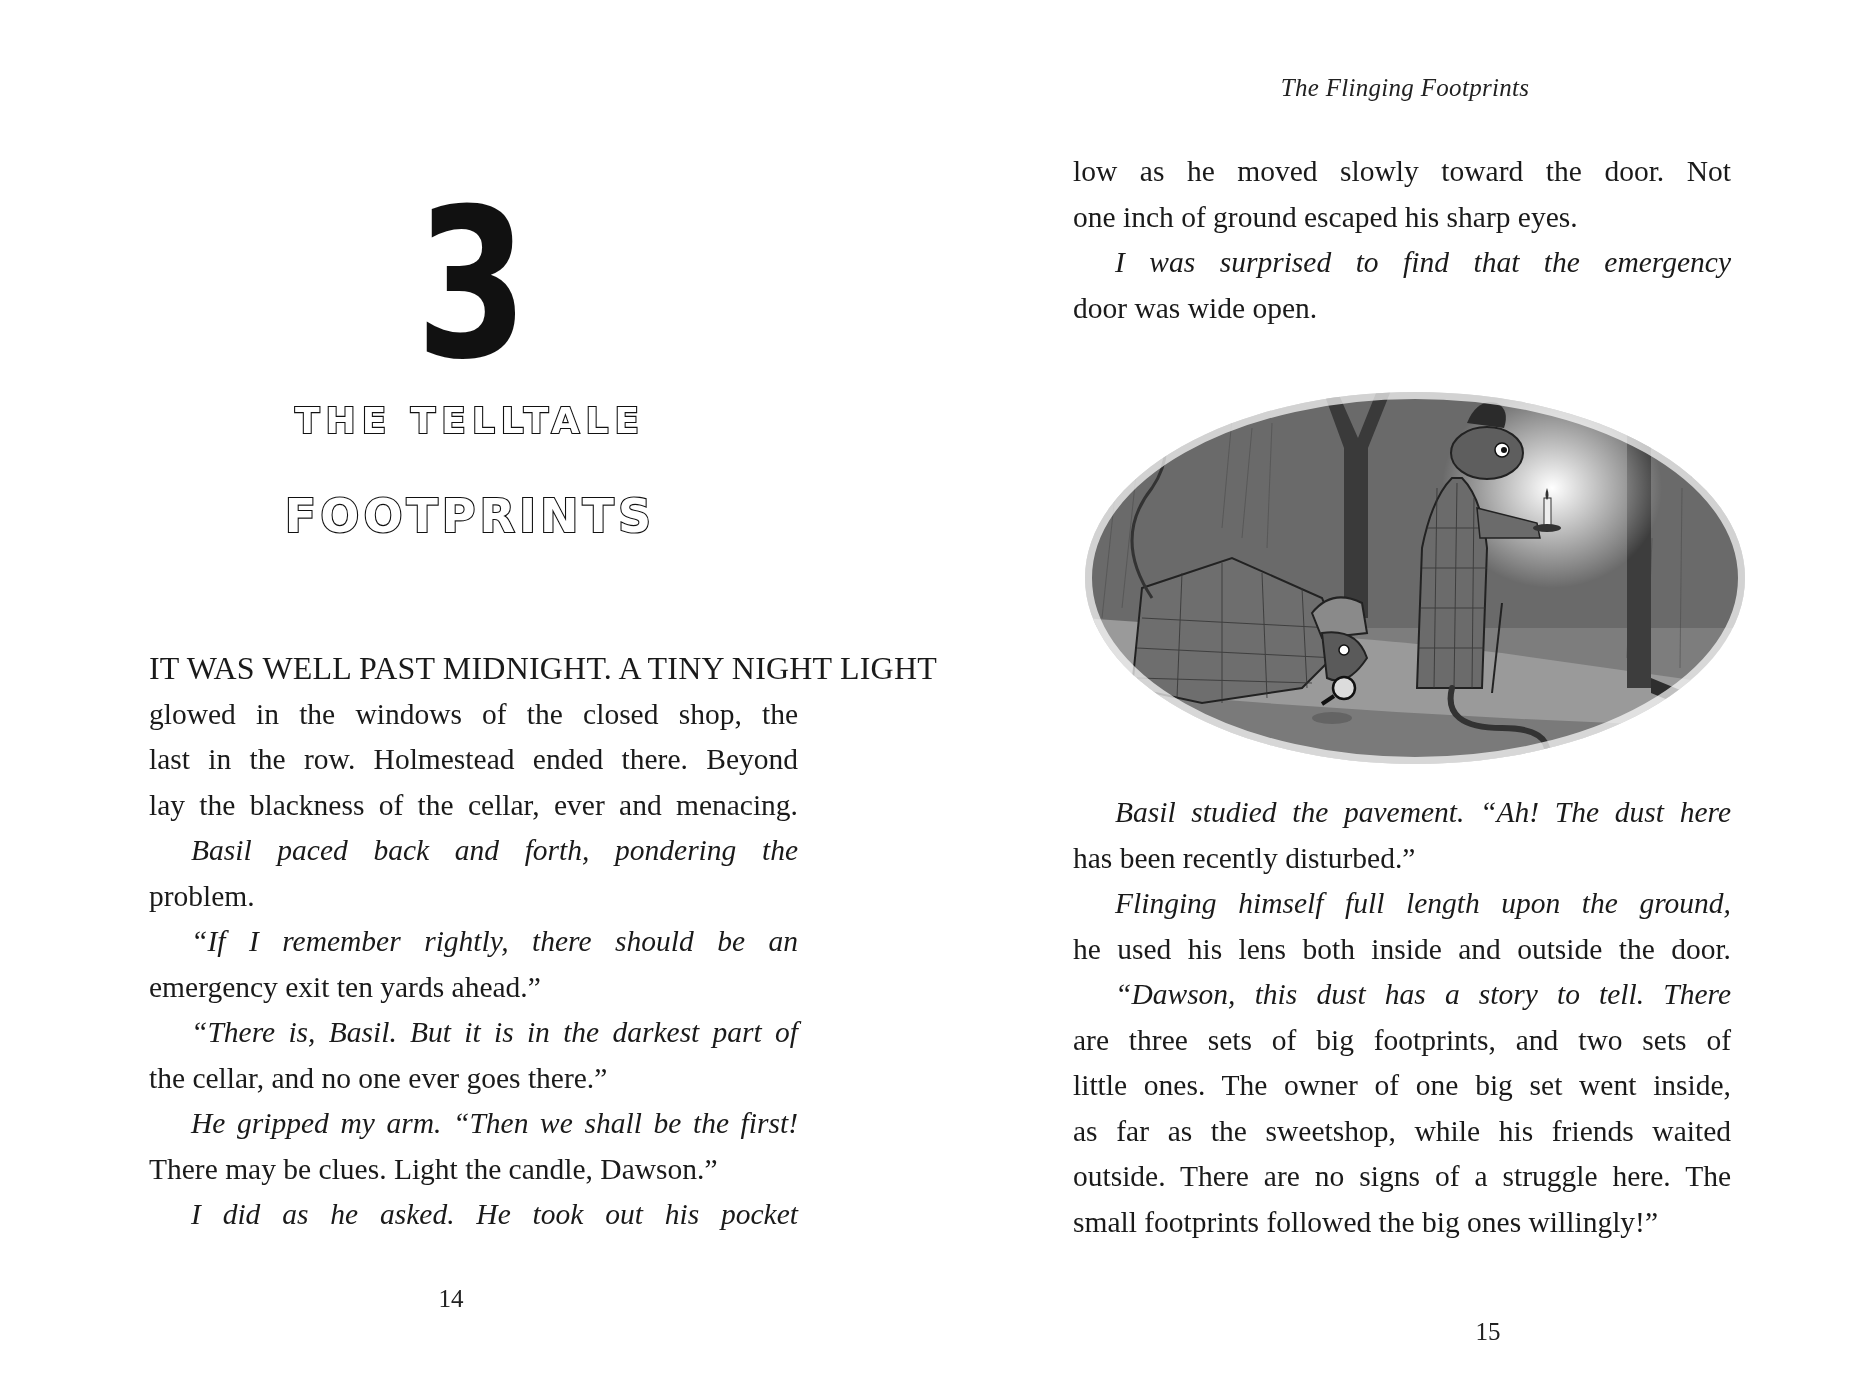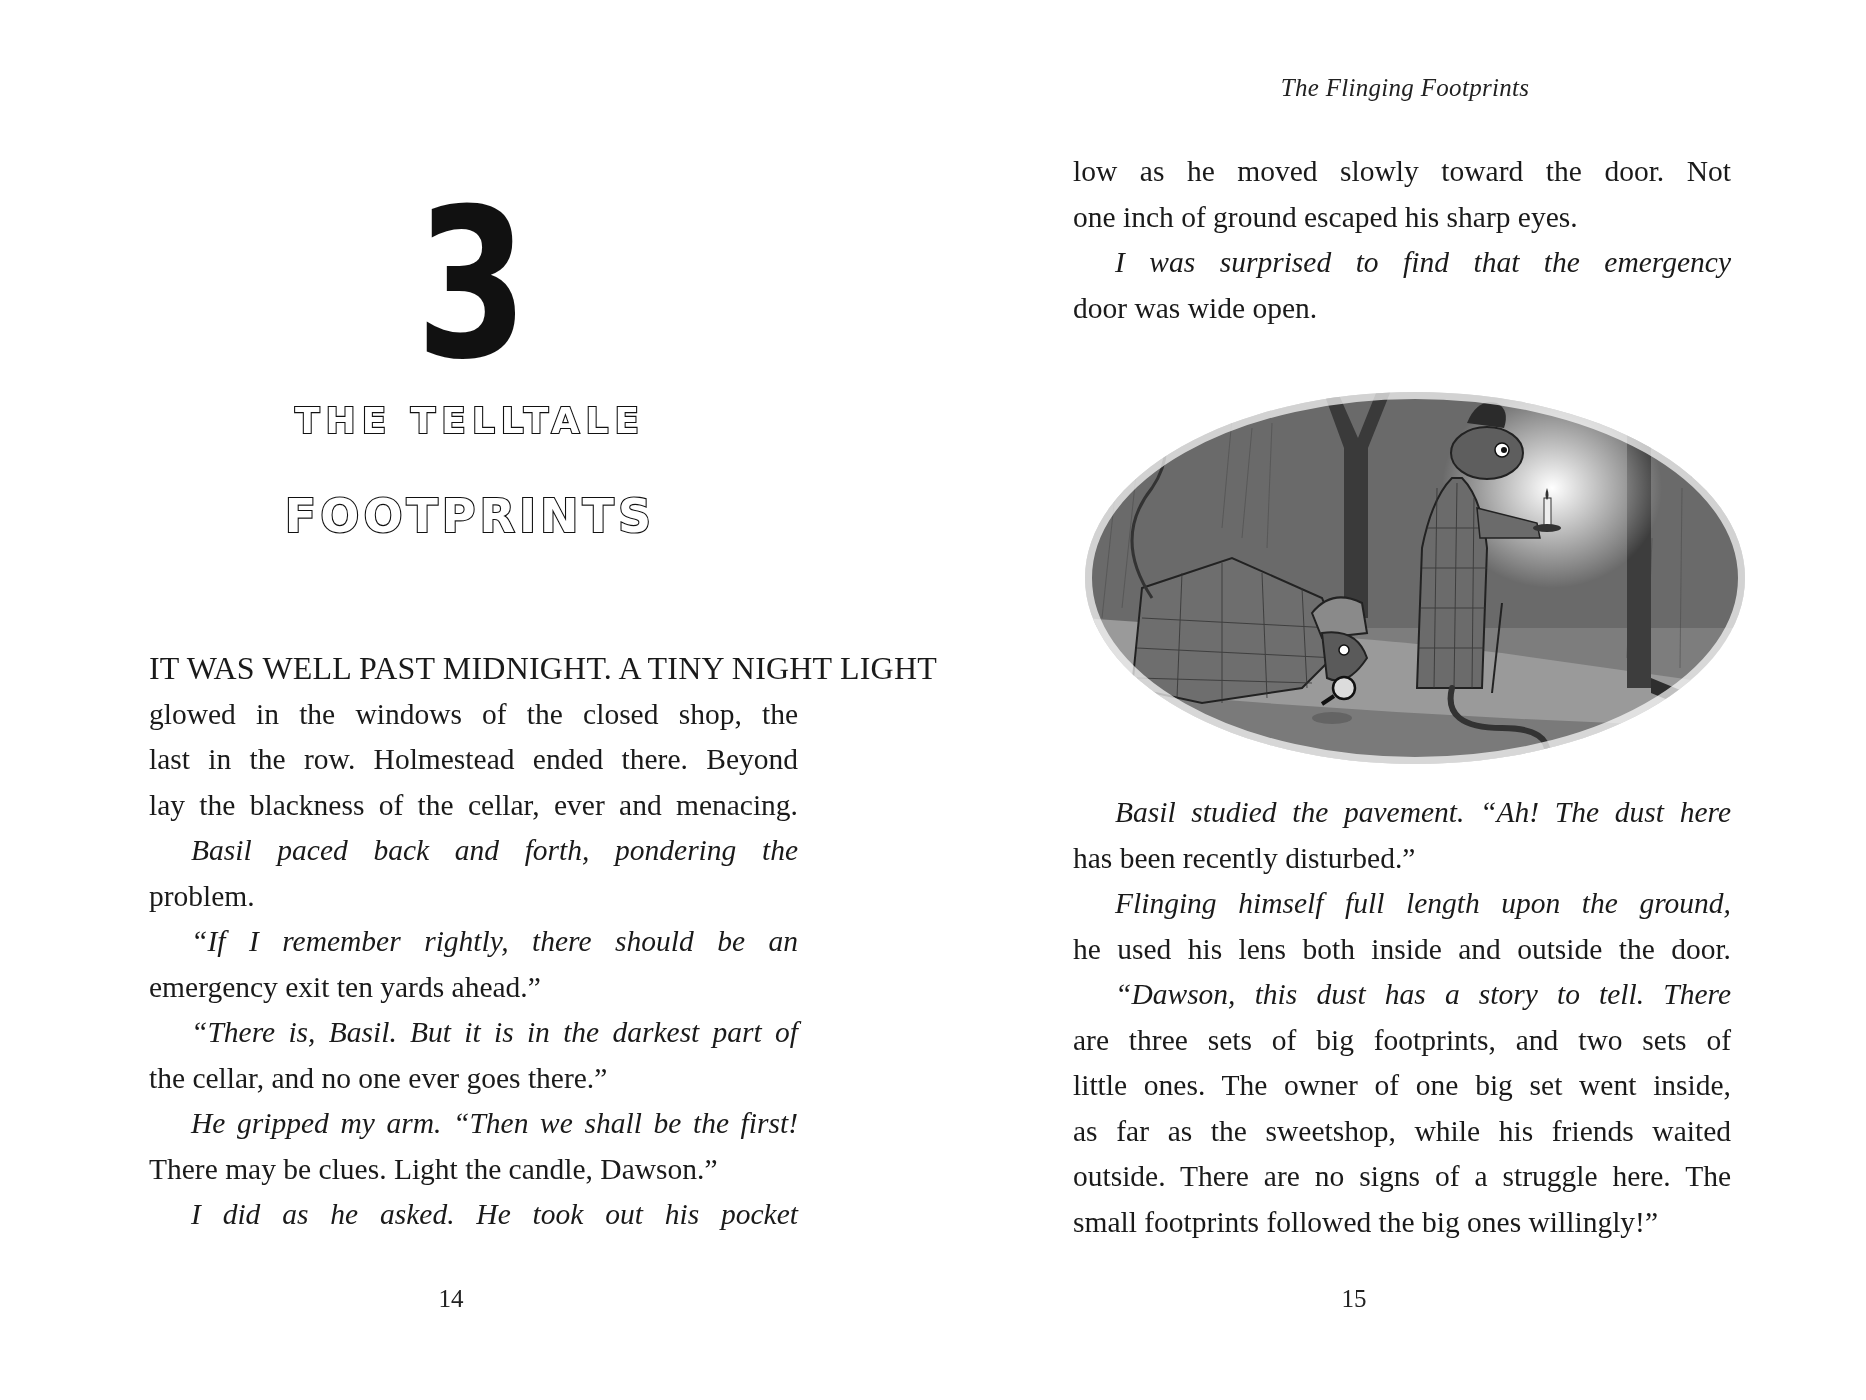--- a/index.html
+++ b/index.html
@@ -128,21 +128,21 @@
 
     .page-number {
       position: absolute;
       font-size: 25px;
       color: #222;
       top: 1285px;
       width: 60px;
       text-align: center;
     }
     .page-number.left { left: 421px; }
-    .page-number.right { left: 1324px; }
+    .page-number.right { left: 1458px; margin-top: 33px; }
   </style>
 </head>
 <body>
 
 <div class="page page-left"></div>
 
 <div class="chapter-number">
   <span>3</span>
 </div>
 

